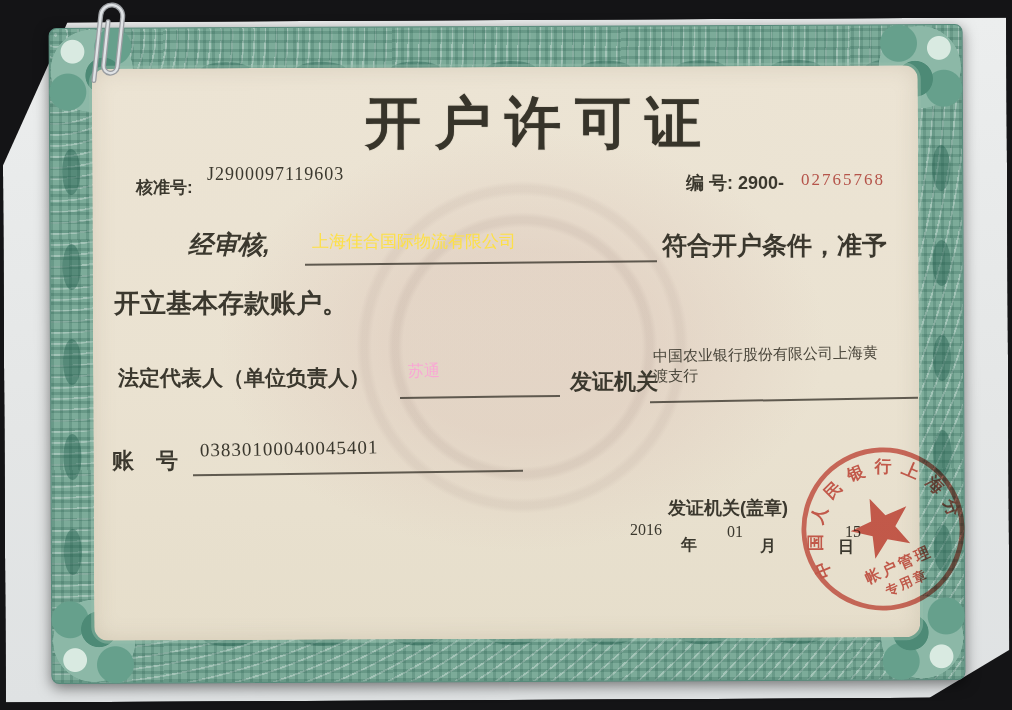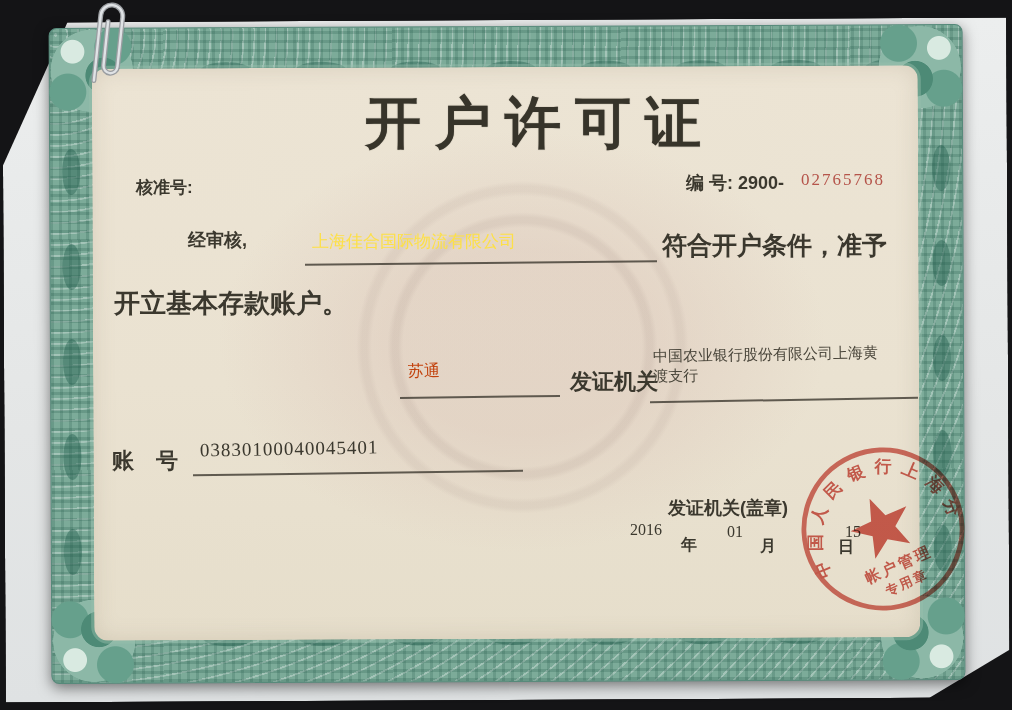--- a/index.html
+++ b/index.html
@@ -77,26 +77,26 @@
     left:330px;top:86px;width:420px;text-align:center;
     font-size:56px;font-weight:700;letter-spacing:14px;color:#37342a;
     text-shadow:0 0 1px rgba(55,52,42,.6);
   }
   .label{font-family:"Liberation Sans","DejaVu Sans",sans-serif;font-weight:700;}
   .fill{font-family:"Liberation Serif","DejaVu Serif",serif;}
   .approval-label{left:136px;top:176px;font-size:17px;}
   .approval-value{left:207px;top:164px;font-size:18px;letter-spacing:1px;}
   .serial-label{left:686px;top:171px;font-size:18px;}
   .serial-value{left:801px;top:170px;font-size:17px;letter-spacing:2px;color:#b5544a;}
-  .body-prefix{left:188px;top:228px;font-size:18px;}
+  .body-prefix{left:188px;top:228px;font-size:25px;font-style:italic;}
   .company{left:312px;top:230px;font-size:17px;color:#fde047;}
   .body-suffix{left:662px;top:229px;font-size:25px;}
   .body-line2{left:114px;top:286px;font-size:26px;}
   .rep-label{left:118px;top:364px;font-size:21px;}
-  .rep-name{left:408px;top:361px;font-size:16px;color:#c2410c;transform:rotate(-1deg);}
+  .rep-name{left:408px;top:361px;font-size:16px;color:#f9a8d4;transform:rotate(-1deg);}
   .bank-label{left:570px;top:367px;font-size:22px;}
   .bank-value{left:653px;top:344px;font-size:15px;line-height:20px;color:#4a463b;white-space:normal;width:270px;transform:rotate(-1deg);}
   .acct-label{left:112px;top:446px;font-size:22px;}
   .acct-value{left:200px;top:438px;font-size:19px;letter-spacing:1px;transform:rotate(-1deg);}
   .issuer{left:652px;top:496px;font-size:18px;margin-left:16px;}
   .d-num{font-size:16px;}
   .d-lab{font-size:16px;font-family:"Liberation Sans","DejaVu Sans",sans-serif;font-weight:700;}
   .d-2016{left:630px;top:521px;}
   .d-year{left:681px;top:535px;}
   .d-01{left:727px;top:523px;}
@@ -133,30 +133,32 @@
     <div class="corner tl"></div>
     <div class="corner tr"></div>
     <div class="corner br"></div>
     <div class="corner bl"></div>
     <div class="paper"></div>
   </div>
 
   <div class="txt title">开户许可证</div>
 
   <div class="txt label approval-label">核准号:</div>
+  <div class="txt fill approval-value">J2900097119603</div>
 
   <div class="txt label serial-label">编 号: 2900-</div>
   <div class="txt fill serial-value">02765768</div>
 
   <div class="txt label body-prefix">经审核,</div>
   <div class="txt fill company">上海佳合国际物流有限公司</div>
   <div class="underline u-company"></div>
   <div class="txt label body-line2">开立基本存款账户。</div>
   <div class="txt label body-suffix">符合开户条件，准予</div>
 
+  <div class="txt label rep-label">法定代表人（单位负责人）</div>
   <div class="txt fill rep-name">苏通</div>
   <div class="underline u-rep"></div>
 
   <div class="txt label bank-label">发证机关</div>
   <div class="txt fill bank-value"><span>中国农业银行股份有限公司上海黄</span><br><span>渡支行</span></div>
   <div class="underline u-bank"></div>
 
   <div class="txt label acct-label">账　号</div>
   <div class="txt fill acct-value">03830100040045401</div>
   <div class="underline u-acct"></div>

